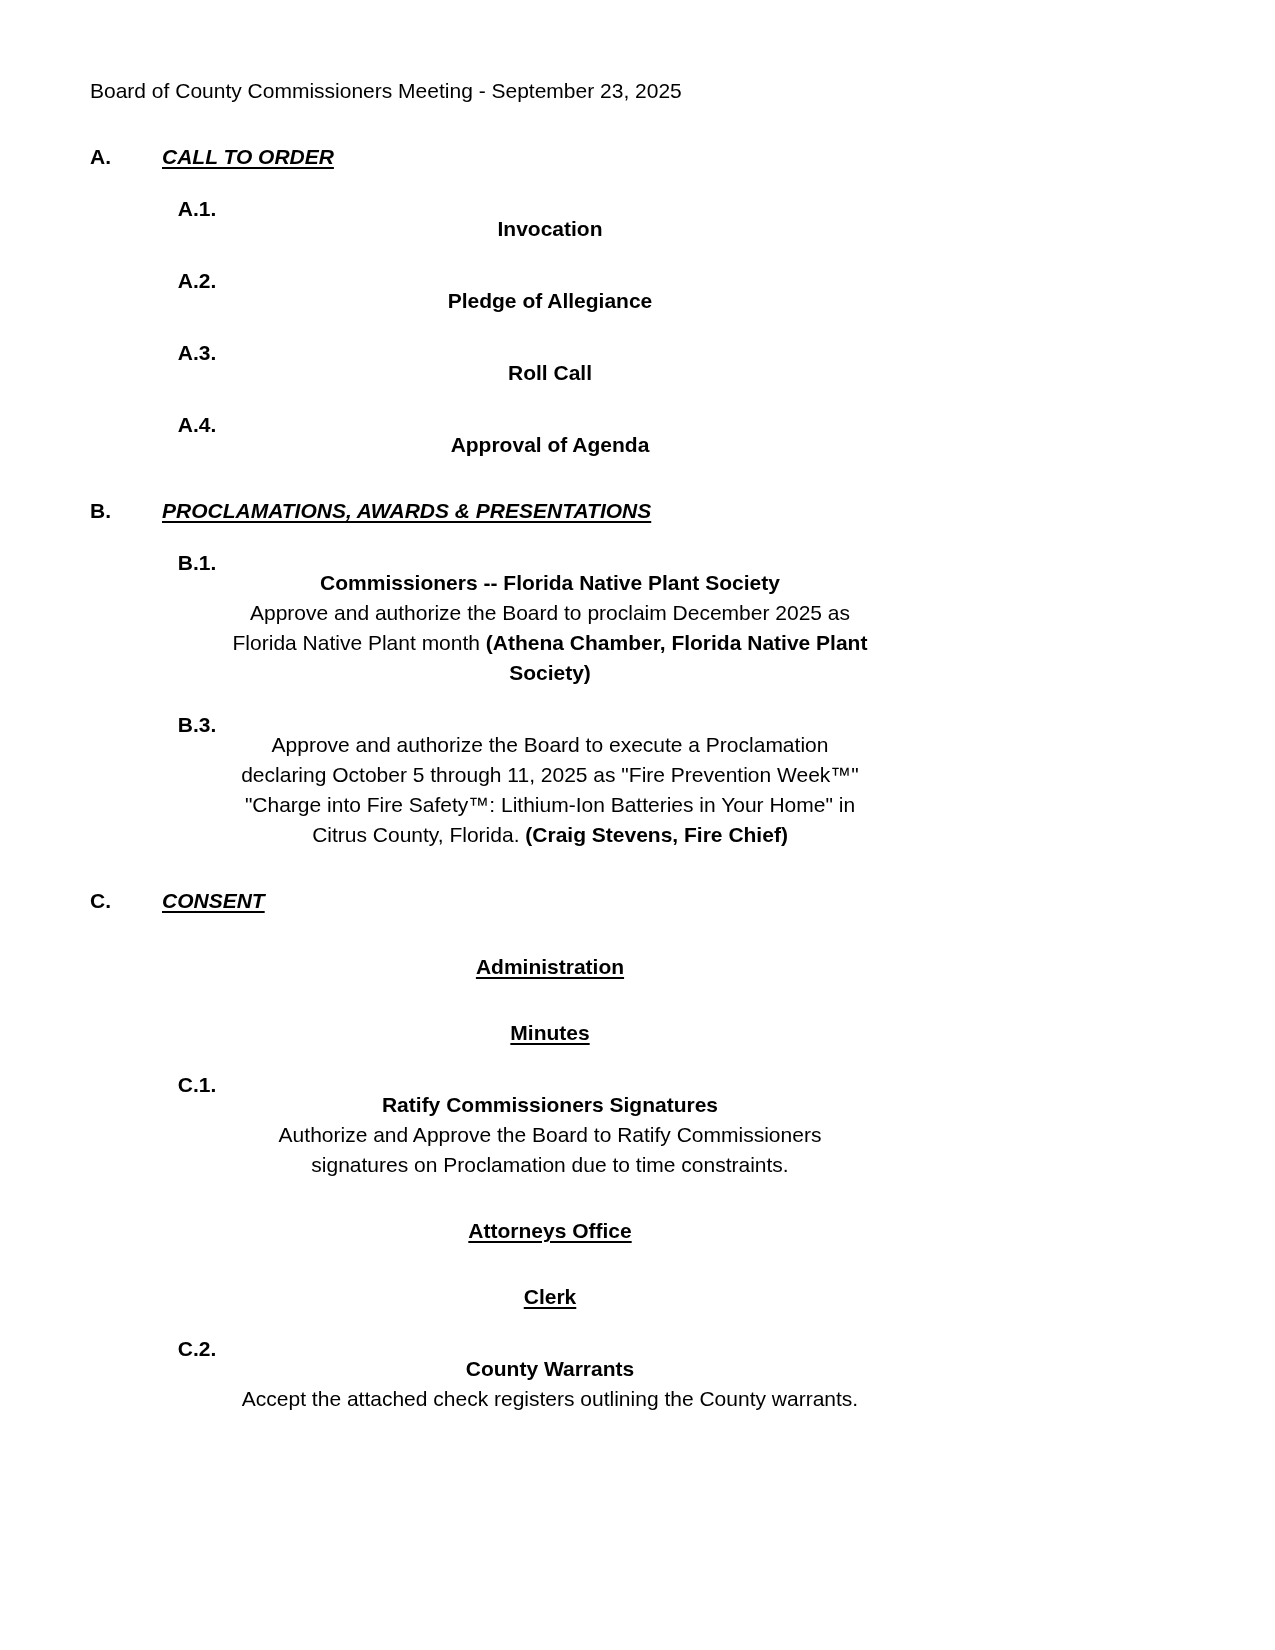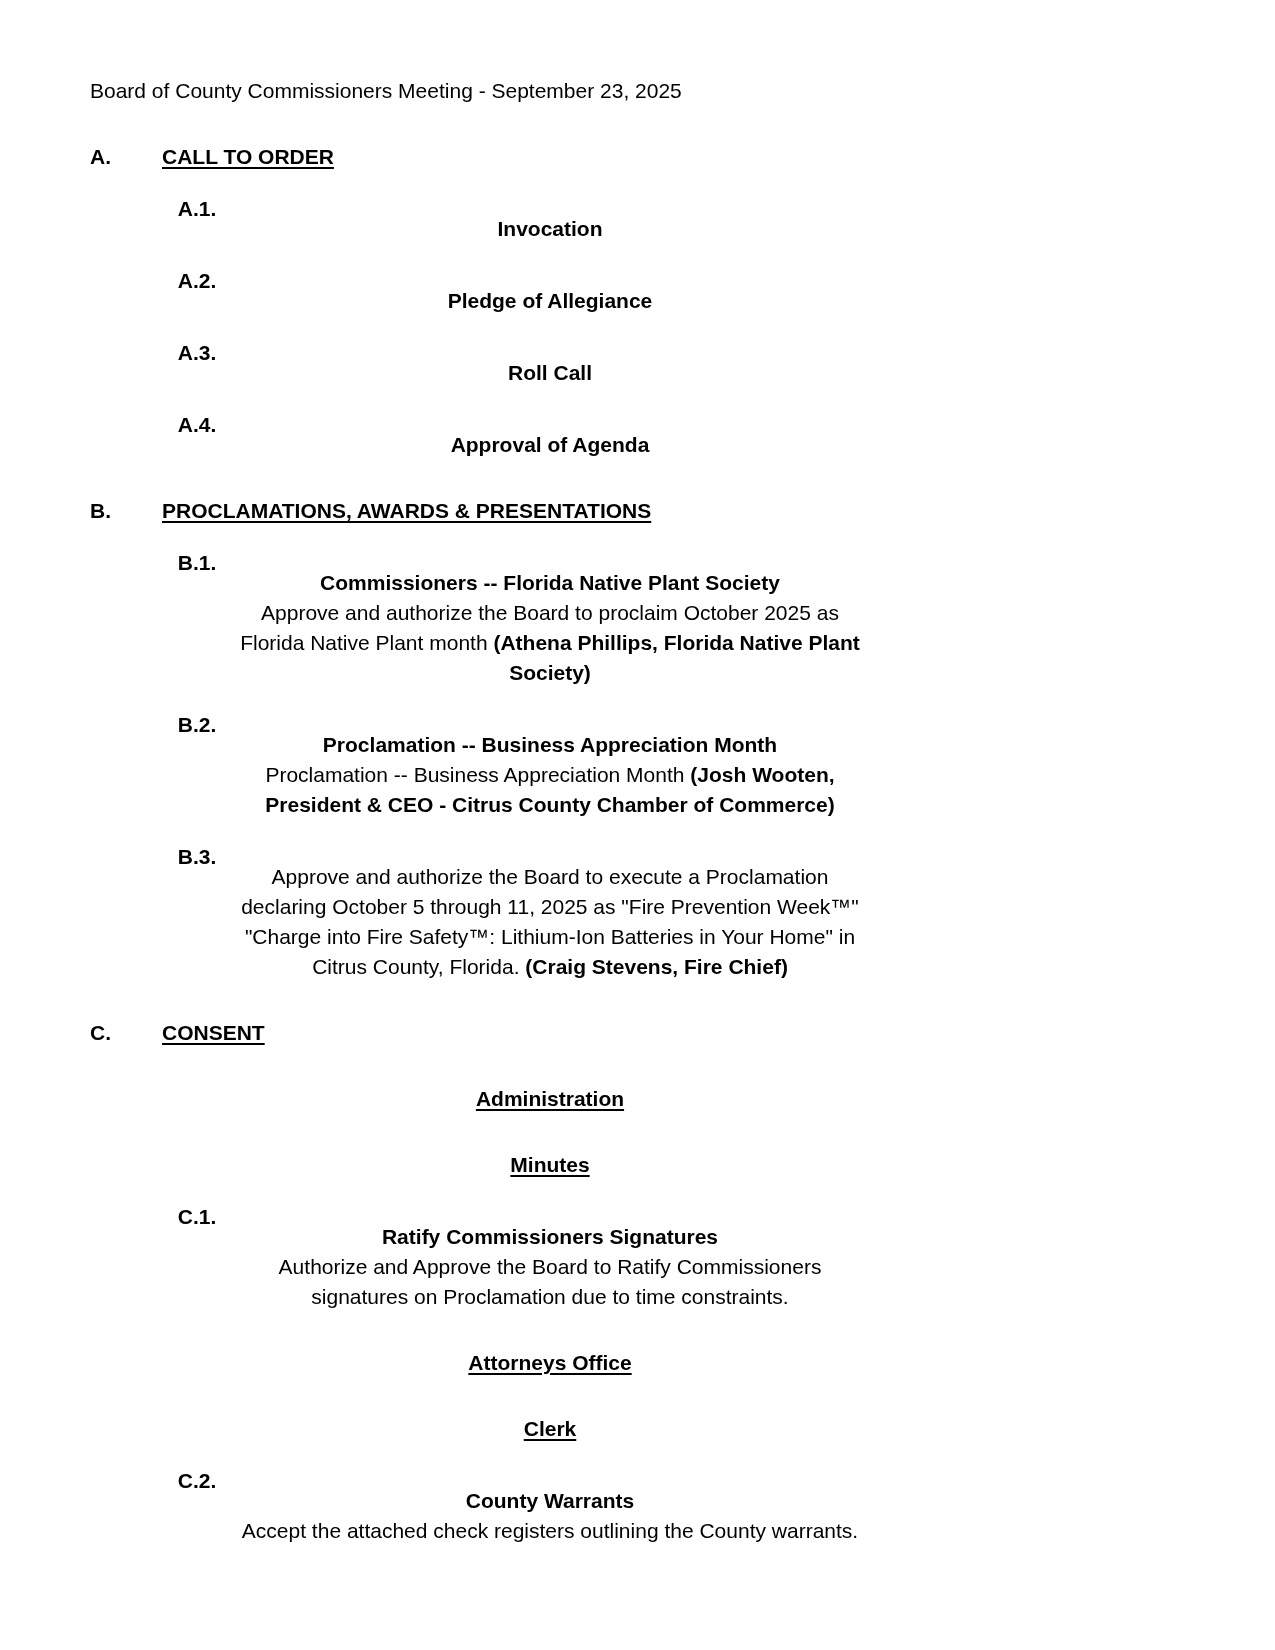--- a/index.html
+++ b/index.html
@@ -17,20 +17,21 @@
   }
   .doc-header { margin: 0; }
   .section { margin-top: 36px; }
   .section-row { display: flex; }
   .section-letter { flex: 0 0 72px; font-weight: 700; }
   .section-title {
     font-weight: 700;
     text-decoration: underline;
     text-decoration-thickness: 2px;
     text-underline-offset: 3px;
+    font-style: italic;
   }
   .entry { margin-top: 22px; text-align: center; }
   .entry-item { display: flex; margin-left: 72px; }
   .entry-subheader { margin-left: 142px; margin-top: 36px; }
   .subheader-text {
     font-weight: 700;
     text-decoration: underline;
     text-decoration-thickness: 2px;
     text-underline-offset: 3px;
   }
@@ -78,28 +79,21 @@
       </section>
       <section class="section">
         <div class="section-row">
           <span class="section-letter">B.</span>
           <span class="section-title">PROCLAMATIONS, AWARDS &amp; PRESENTATIONS</span>
         </div>
         <div class="entry entry-item">
           <span class="item-number">B.1.</span>
           <div class="item-main">
             <div class="item-title">Commissioners -- Florida Native Plant Society</div>
-            <div class="item-body"><span class="seg">Approve and authorize the Board to proclaim October 2025 as Florida Native Plant month </span><span class="seg bold">(Athena Phillips, Florida Native Plant Society)</span></div>
-          </div>
-        </div>
-        <div class="entry entry-item">
-          <span class="item-number">B.2.</span>
-          <div class="item-main">
-            <div class="item-title">Proclamation -- Business Appreciation Month</div>
-            <div class="item-body"><span class="seg">Proclamation -- Business Appreciation Month </span><span class="seg bold">(Josh Wooten, President &amp; CEO - Citrus County Chamber of Commerce)</span></div>
+            <div class="item-body"><span class="seg">Approve and authorize the Board to proclaim December 2025 as Florida Native Plant month </span><span class="seg bold">(Athena Chamber, Florida Native Plant Society)</span></div>
           </div>
         </div>
         <div class="entry entry-item">
           <span class="item-number">B.3.</span>
           <div class="item-main">
             <div class="item-body"><span class="seg">Approve and authorize the Board to execute a Proclamation declaring October 5 through 11, 2025 as "Fire Prevention Week™" "Charge into Fire Safety™: Lithium-Ion Batteries in Your Home" in Citrus County, Florida. </span><span class="seg bold">(Craig Stevens, Fire Chief)</span></div>
           </div>
         </div>
       </section>
       <section class="section">

